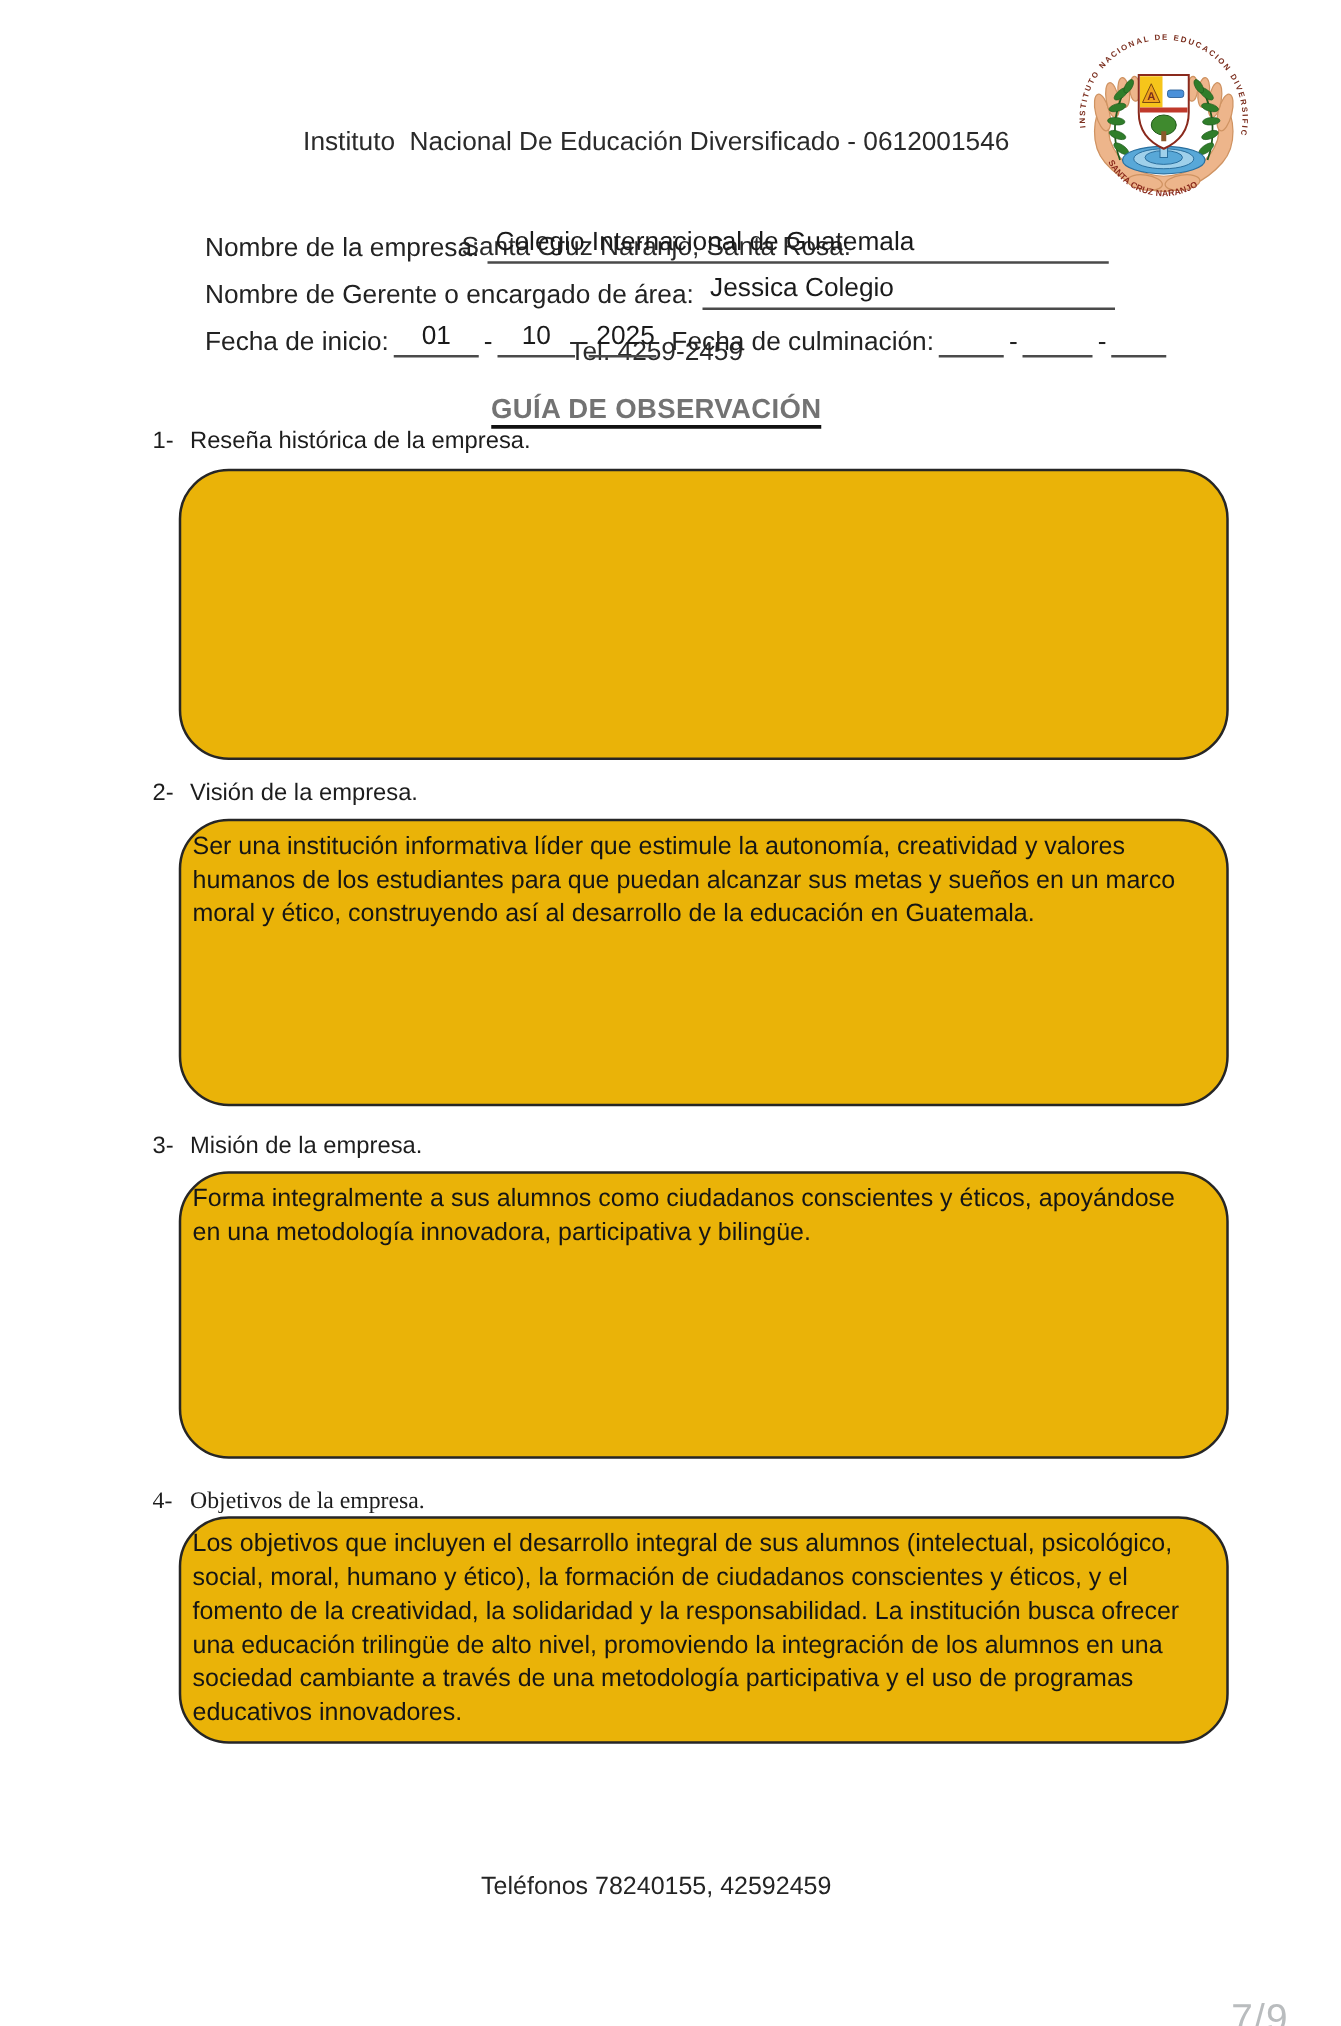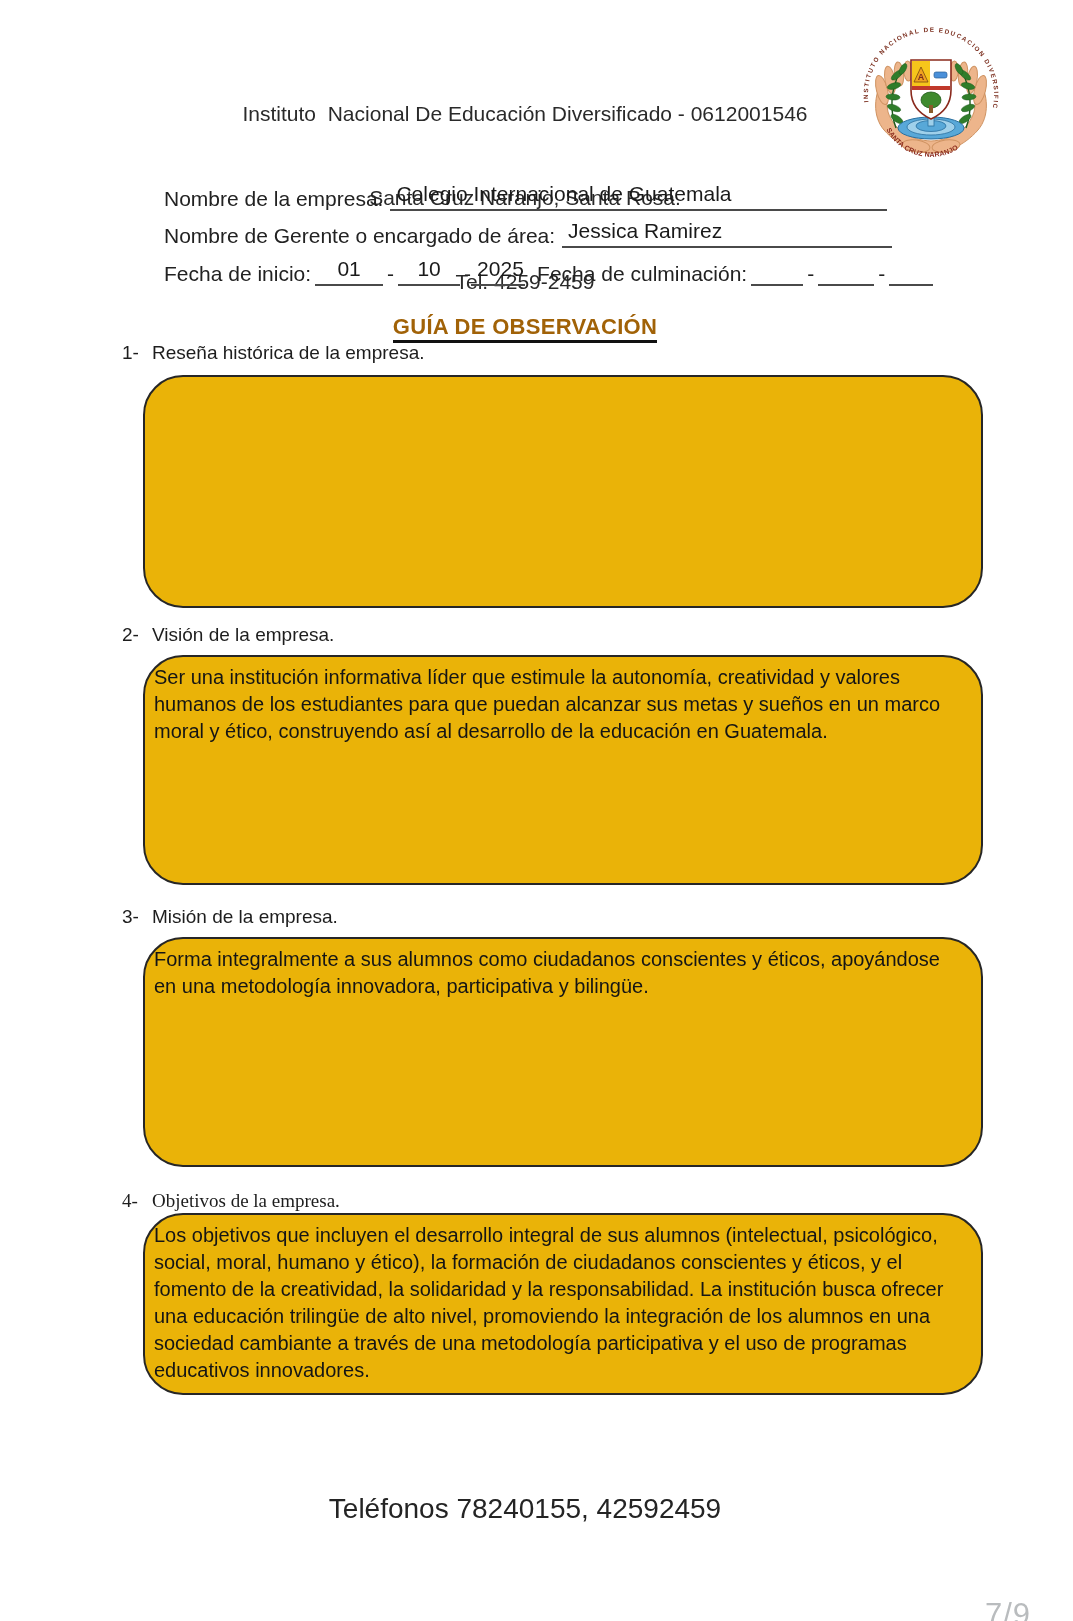--- a/index.html
+++ b/index.html
@@ -25,40 +25,40 @@
     display:inline-block; vertical-align:bottom;
     border-bottom:2px solid #4a4a4a; margin-left:7px;
     padding:0 6px 3px 6px; font-size:21px; color:#1a1a1a;
   }
   .slot { text-align:center; margin-left:4px; margin-right:4px; }
   .dash { display:inline-block; }
 
   
   .guide-title {
     top:314px; left:0; width:1050px; text-align:center;
-    font-size:22px; font-weight:bold; color:#a16207;
+    font-size:22px; font-weight:bold; color:#737373;
   }
   .guide-title span { border-bottom:3px solid #111; padding-bottom:1px; letter-spacing:0.3px; }
 
   
   .item-row { left:122px; font-size:19px; color:#1d1d1d; white-space:nowrap; }
   .item-num { display:inline-block; width:30px; }
 
   .resp-box {
     left:143px; width:840px;
     border:2.5px solid #262626; border-radius:40px;
     background:#eab308;
     font-size:20px; line-height:27px; color:#151515;
     padding:7px 18px 0 9px;
   }
 
   
   .footer {
     top:1494px; left:0; width:1050px; text-align:center;
-    font-size:28px; line-height:30px; color:#242424;
+    font-size:20px; line-height:30px; color:#242424;
   }
 
   .page-indicator {
     top:1597px; left:985px; font-size:31px; color:#b9bcbe; letter-spacing:1px;
   }
 </style>
 </head>
 <body>
 
 <div class="abs header">
@@ -131,21 +131,21 @@
       <textPath href="#arcBottom" startOffset="6" textLength="84">SANTA CRUZ NARANJO</textPath>
     </text>
   </svg>
 </div>
 
 <div class="abs form-row" style="top:182px;">
   <span class="flabel">Nombre de la empresa:</span><span class="fill" style="width:497px;">Colegio Internacional de Guatemala</span>
 </div>
 
 <div class="abs form-row" style="top:219px;">
-  <span class="flabel">Nombre de Gerente o encargado de área:</span><span class="fill" style="width:330px;">Jessica Ramirez</span>
+  <span class="flabel">Nombre de Gerente o encargado de área:</span><span class="fill" style="width:330px;">Jessica Colegio</span>
 </div>
 
 <div class="abs form-row" style="top:257px;">
   <span class="flabel">Fecha de inicio:</span><span class="fill slot" style="width:68px;">01</span><span class="dash">-</span><span class="fill slot" style="width:62px;">10</span><span class="dash">-</span><span class="fill slot" style="width:54px; margin-left:0;">2025</span><span class="flabel" style="margin-left:8px;">Fecha de culminación:</span><span class="fill slot" style="width:52px;"></span><span class="dash">-</span><span class="fill slot" style="width:56px;"></span><span class="dash">-</span><span class="fill slot" style="width:44px;"></span>
 </div>
 
 <div class="abs guide-title">
   <span>GUÍA DE OBSERVACIÓN</span>
 </div>
 

